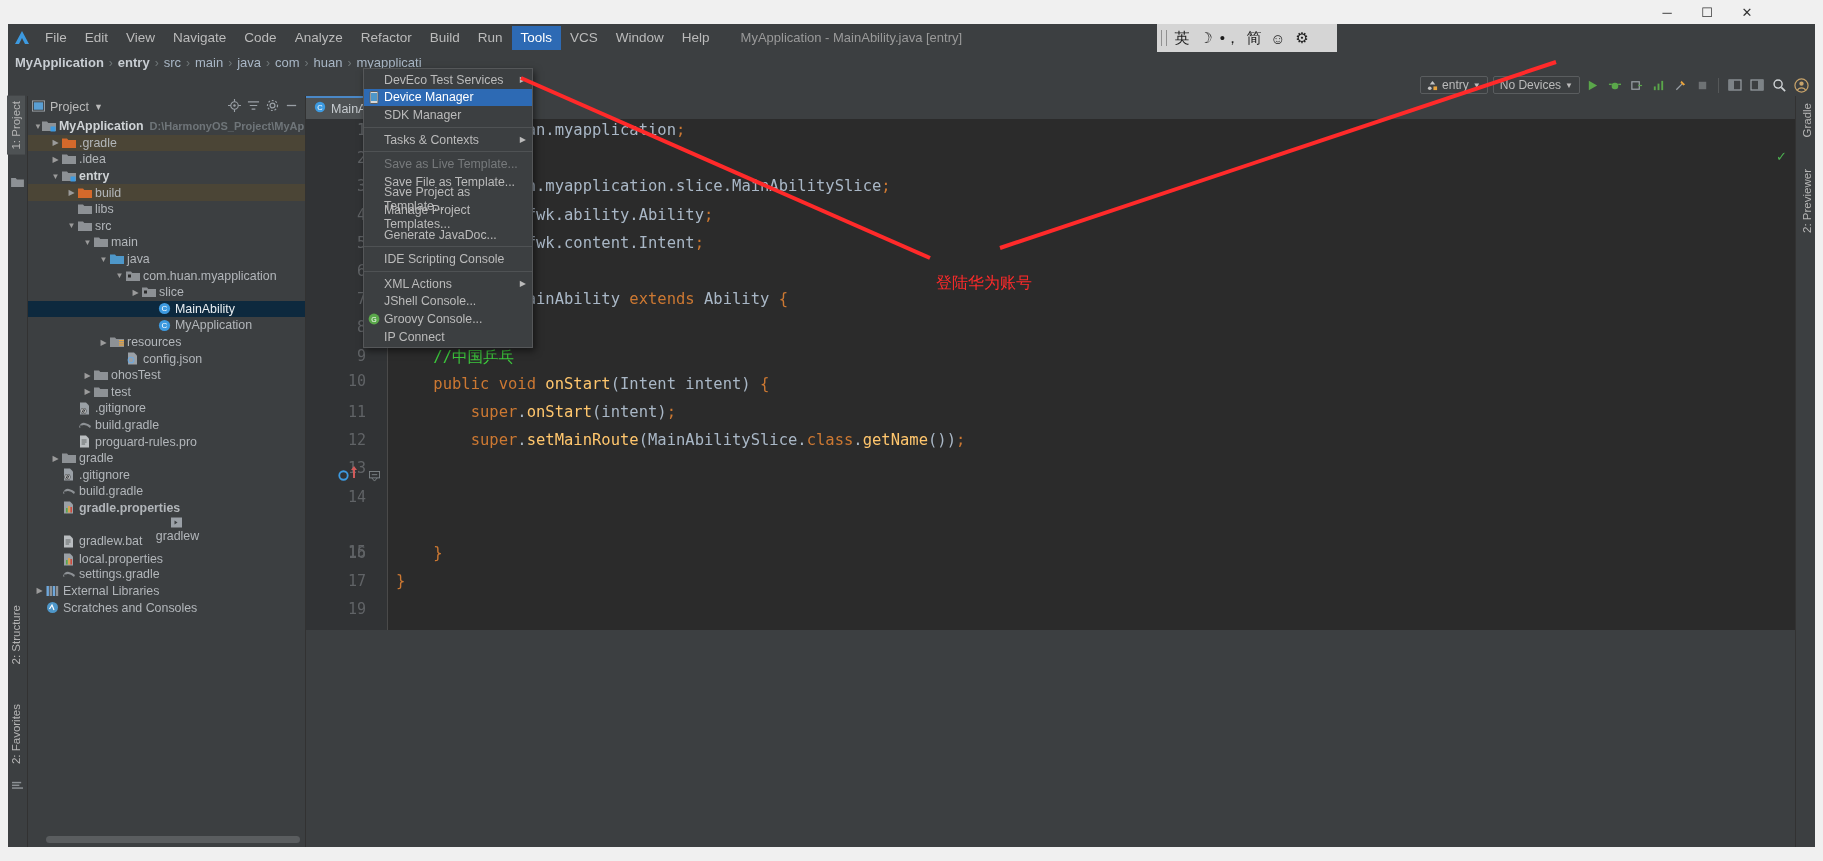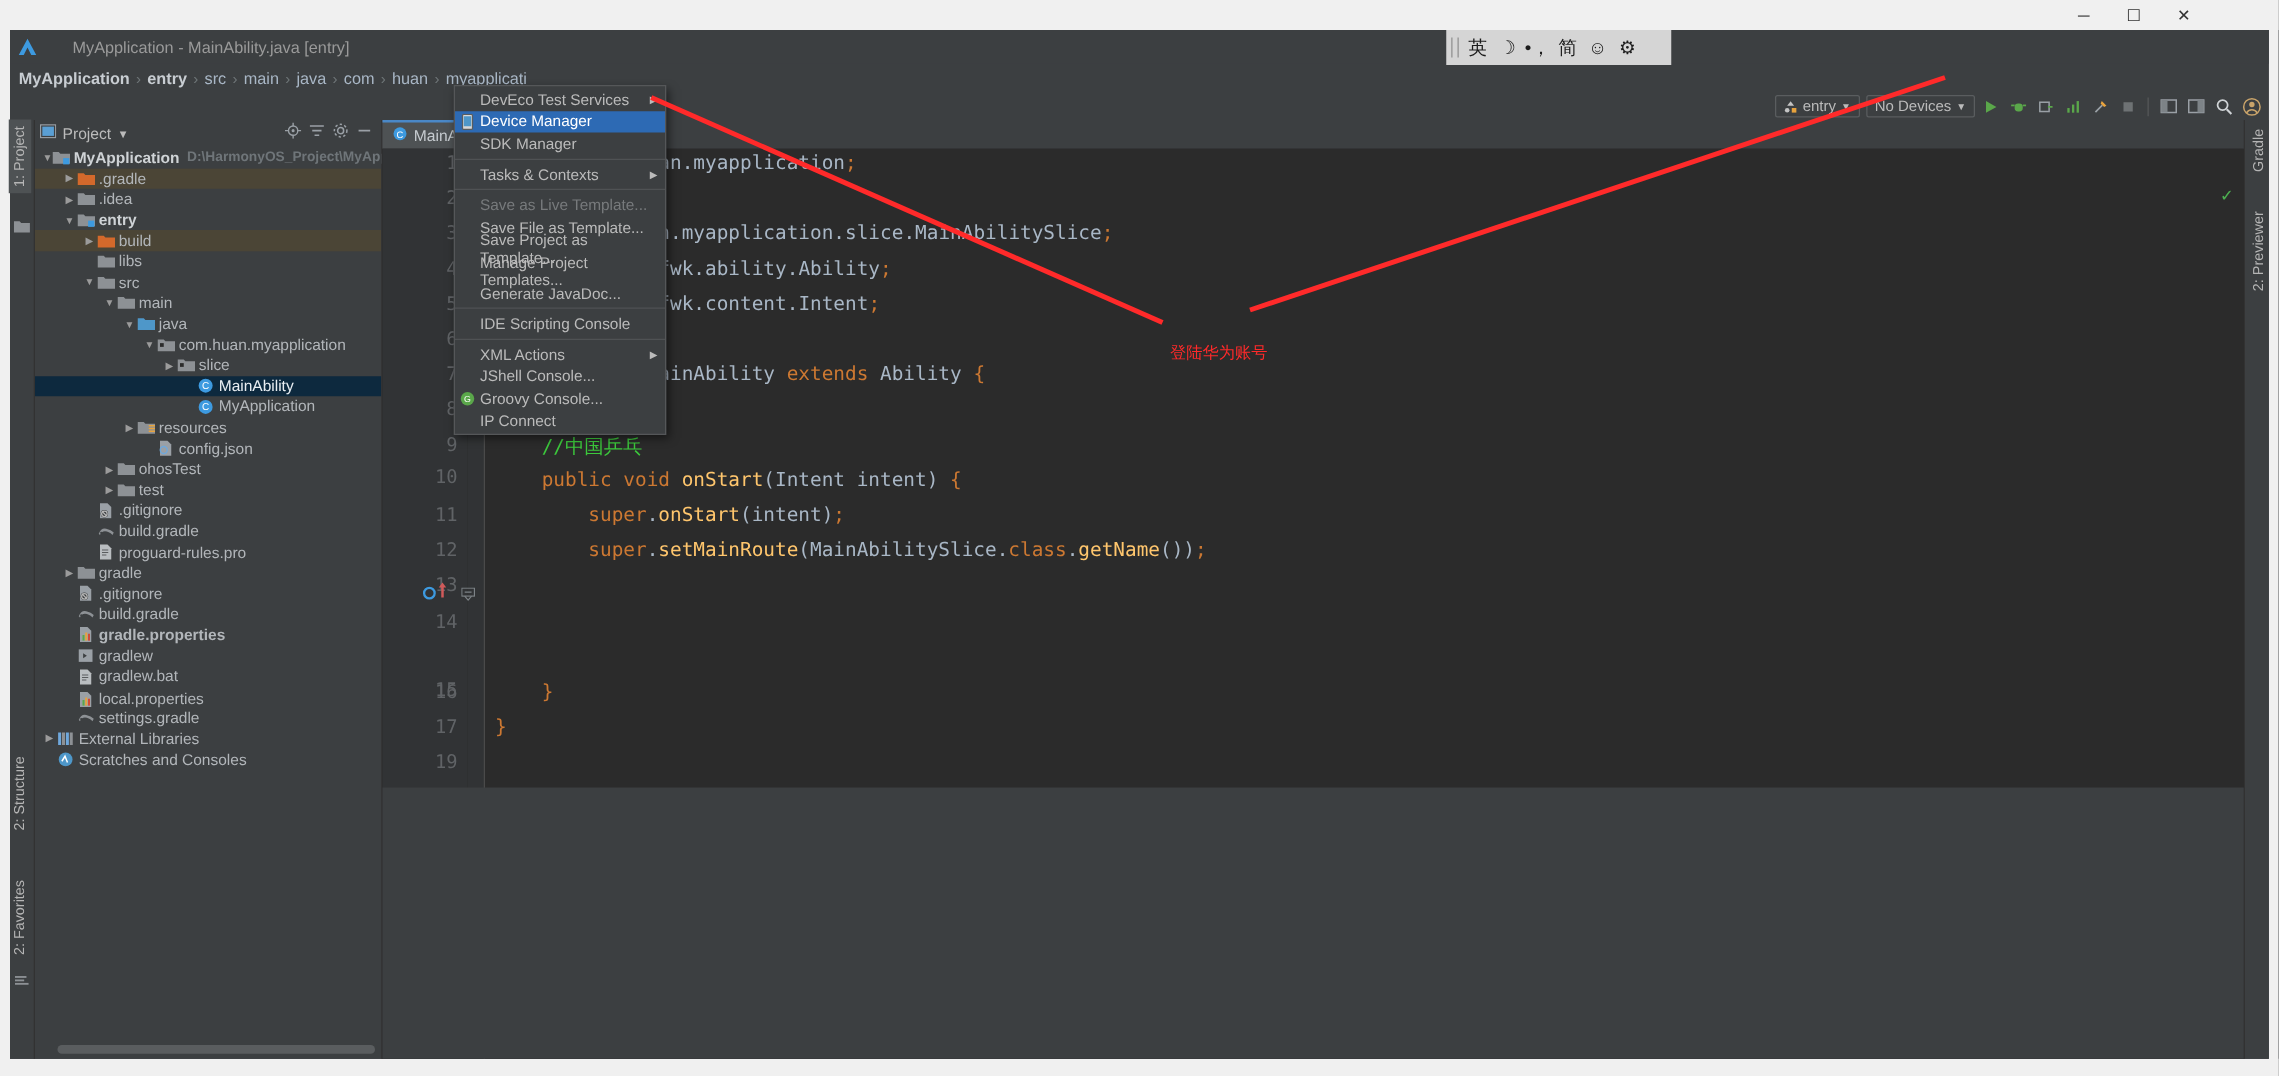--- a/index.html
+++ b/index.html
@@ -92,21 +92,21 @@
   .mi .mico { position:absolute; left:3px; width:14px; height:14px; display:flex; align-items:center; justify-content:center; }
   .msep { height:1px; background:#4f5254; margin:3px 0; }
 
   
   .ime { position:absolute; left:1157px; top:24px; width:180px; height:28px; background:#d5d5d5; display:flex; align-items:center; gap:3px; padding-left:4px; }
   .ime-grip { width:6px; height:16px; border-left:1px solid #909090; border-right:1px solid #909090; }
   .ime-btn { width:24px; height:24px; display:flex; align-items:center; justify-content:center; font-size:15px; color:#1c1c1c; }
 
   
   .anno { position:absolute; left:0; top:0; width:1823px; height:861px; pointer-events:none; z-index:60; }
-  .anno-text { position:absolute; left:936px; top:273px; color:#ff2a2a; font-size:13px; font-family:Liberation Sans, sans-serif; z-index:61; }
+  .anno-text { position:absolute; left:936px; top:273px; color:#ff2a2a; font-size:16px; font-family:Liberation Sans, sans-serif; z-index:61; }
 </style>
 </head>
 <body>
 
 <div id="app">
 
   <div class="desktop-top"></div>
   <div class="desktop-left"></div>
   <div class="desktop-right"></div>
   <div class="desktop-bottom"></div>
@@ -122,20 +122,35 @@
   </div>
 
   <div class="ide">
 
     <div class="menubar">
       <div class="logo">
         <svg width="16" height="16" viewBox="0 0 16 16">
             <path d="M8 1 L15 14 L11 14 L8 8 L5 14 L1 14 Z" fill="#3d9ae0"></path>
           </svg>
       </div>
+      <div id="menubar-items" style="display:flex;">
+          <div class="menu-item">File</div>
+          <div class="menu-item">Edit</div>
+          <div class="menu-item">View</div>
+          <div class="menu-item">Navigate</div>
+          <div class="menu-item">Code</div>
+          <div class="menu-item">Analyze</div>
+          <div class="menu-item">Refactor</div>
+          <div class="menu-item">Build</div>
+          <div class="menu-item">Run</div>
+          <div class="menu-item active">Tools</div>
+          <div class="menu-item">VCS</div>
+          <div class="menu-item">Window</div>
+          <div class="menu-item">Help</div>
+        </div>
       <div class="win-title">MyApplication - MainAbility.java [entry]</div>
     </div>
 
     <div class="crumbbar">
       <div id="crumbs" style="display:flex;align-items:center;">
           <span class="crumb bold">MyApplication</span>
           <span class="crumb-sep">›</span>
           <span class="crumb bold">entry</span>
           <span class="crumb-sep">›</span>
           <span class="crumb">src</span>
@@ -524,21 +539,21 @@
             <span class="ico">
               <svg width="13" height="13" viewBox="0 0 13 13">
                 <path d="M2 0.5h6l3 3v9H2z" fill="#9aa0a6"></path>
                 <rect x="4" y="7" width="1.6" height="4.5" fill="#5aa74a"></rect>
                 <rect x="6.2" y="5" width="1.6" height="6.5" fill="#e8a33d"></rect>
                 <rect x="8.4" y="6" width="1.6" height="5.5" fill="#d04a3a"></rect>
               </svg>
             </span>
             <span>gradle.properties</span>
           </div>
-          <div class="row" style="padding-left: 22px;">
+          <div class="row" style="padding-left: 22px; flex-direction: column;">
             <span class="arrow"></span>
             <span class="ico">
               <svg width="13" height="13" viewBox="0 0 13 13">
                 <rect x="1" y="1.5" width="11" height="10" fill="#9aa0a6"></rect>
                 <path d="M4.5 4.5 L7.5 6.5 L4.5 8.5z" fill="#3c3f41"></path>
               </svg>
             </span>
             <span>gradlew</span>
           </div>
           <div class="row" style="padding-left: 22px;">

